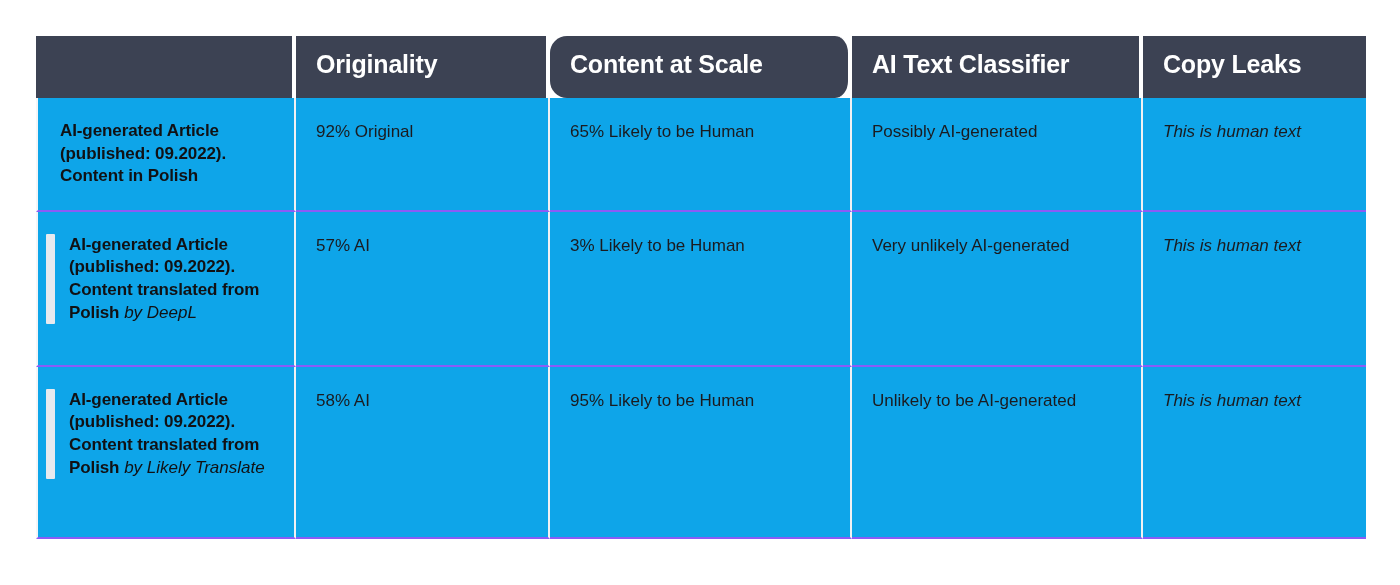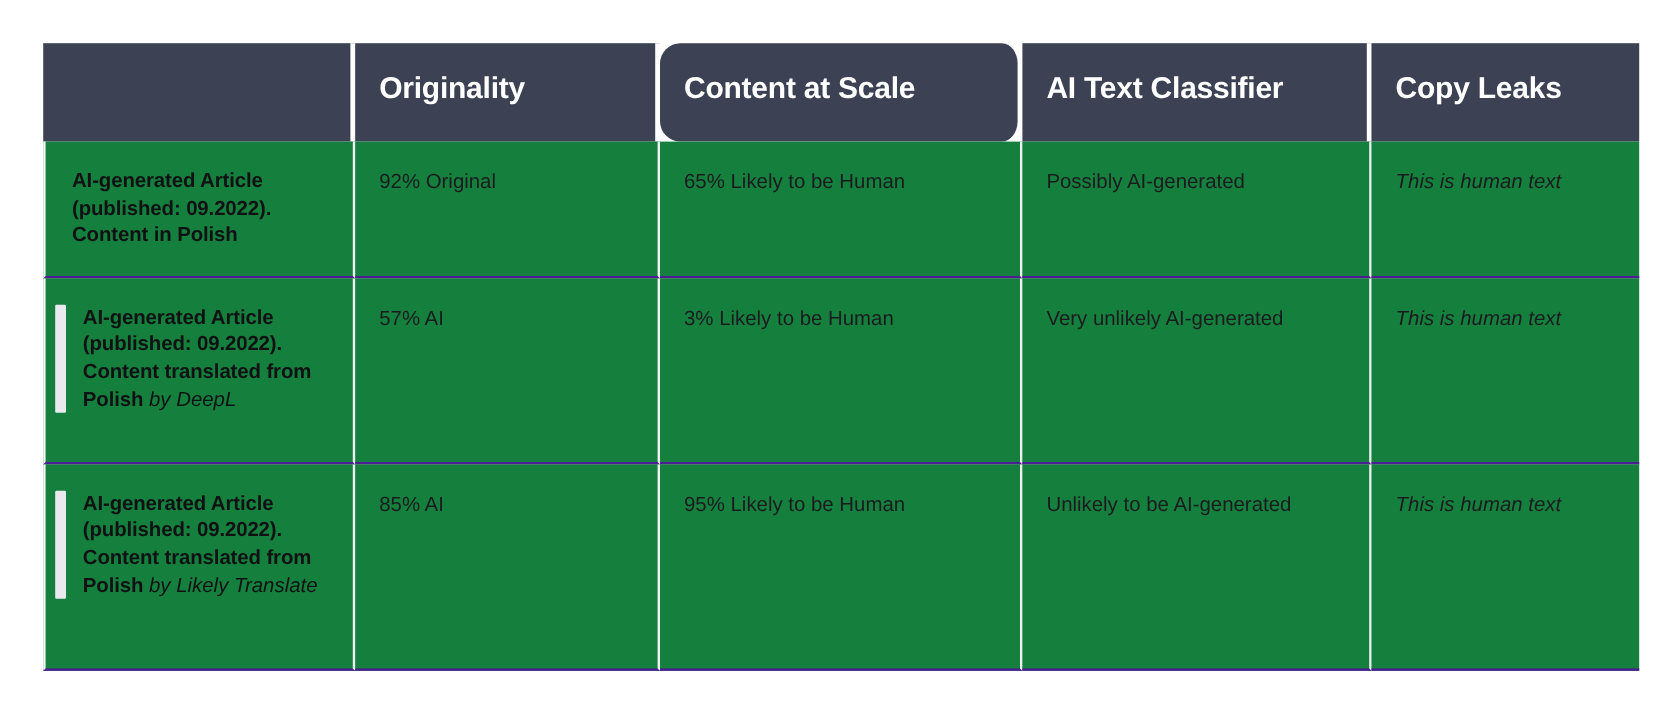--- a/index.html
+++ b/index.html
@@ -20,42 +20,42 @@
   }
 
   table.cmp {
     width: 1330px;
     border-collapse: separate;
     border-spacing: 0;
     table-layout: fixed;
   }
 
   
-  thead tr { height: 82px; }
+  thead tr { height: 62px; }
 
   thead th {
     background: #3c4253;
     color: #ffffff;
     text-align: left;
     vertical-align: middle;
     font-size: 25px;
     font-weight: 700;
     letter-spacing: -0.2px;
     padding: 0 18px 4px 20px;
     border-right: 4px solid #ffffff;
     line-height: 1.1;
   }
   thead th.last { border-right: none; }
   thead th.corner { padding: 0; }
 
   
   tbody td {
-    background: #15803d;
+    background: #0ea5e9;
     vertical-align: top;
-    border-bottom: 2px solid #4c1d95;
+    border-bottom: 2px solid #8b5cf6;
     border-right: 2px solid #f0f1f4;
     padding: 22px 24px 24px 20px;
     font-size: 17px;
     line-height: 1.45;
     color: #1b1b1f;
   }
   tbody td.lastcol { border-right: none; font-style: italic; }
   tbody tr.row-1 td { height: 104px; }
   tbody tr.row-2 td { height: 155px; }
   tbody tr.row-3 td { height: 172px; }
@@ -140,21 +140,21 @@
 
       <tr class="row-3">
         <td class="label-cell">
           <div class="label-wrap">
             <div class="accent-bar"></div>
             <div class="label-text">
               <span>AI-generated Article (published: 09.2022). Content translated from Polish</span><span class="suffix"> by Likely Translate</span>
             </div>
           </div>
         </td>
-        <td>85% AI</td>
+        <td>58% AI</td>
         <td>95% Likely to be Human</td>
         <td>Unlikely to be AI-generated</td>
         <td class="lastcol">This is human text</td>
       </tr>
 
     </tbody>
   </table>
 </div>
 
 </body></html>

